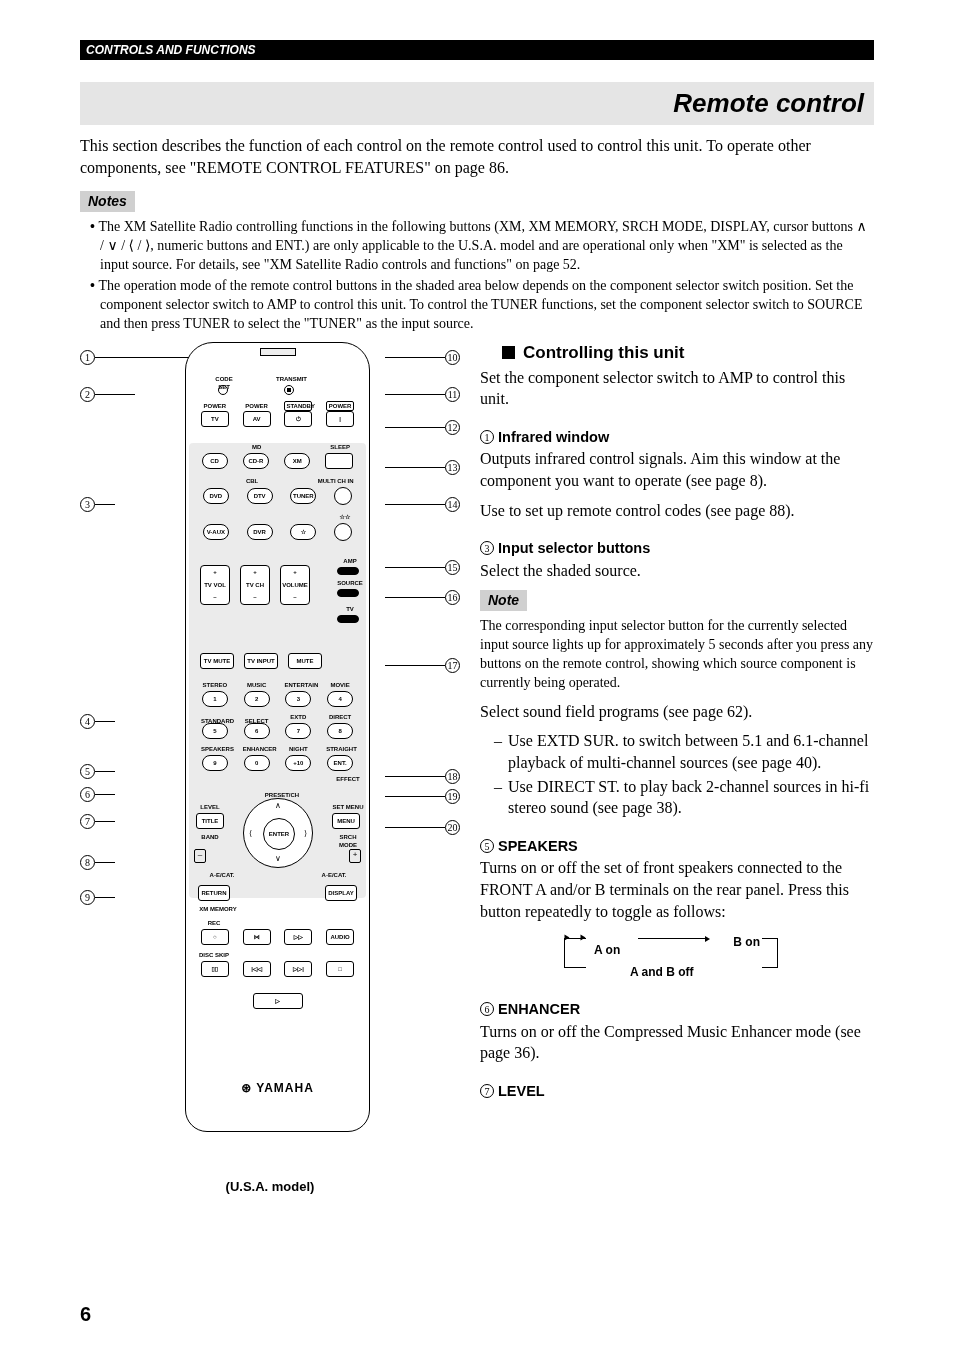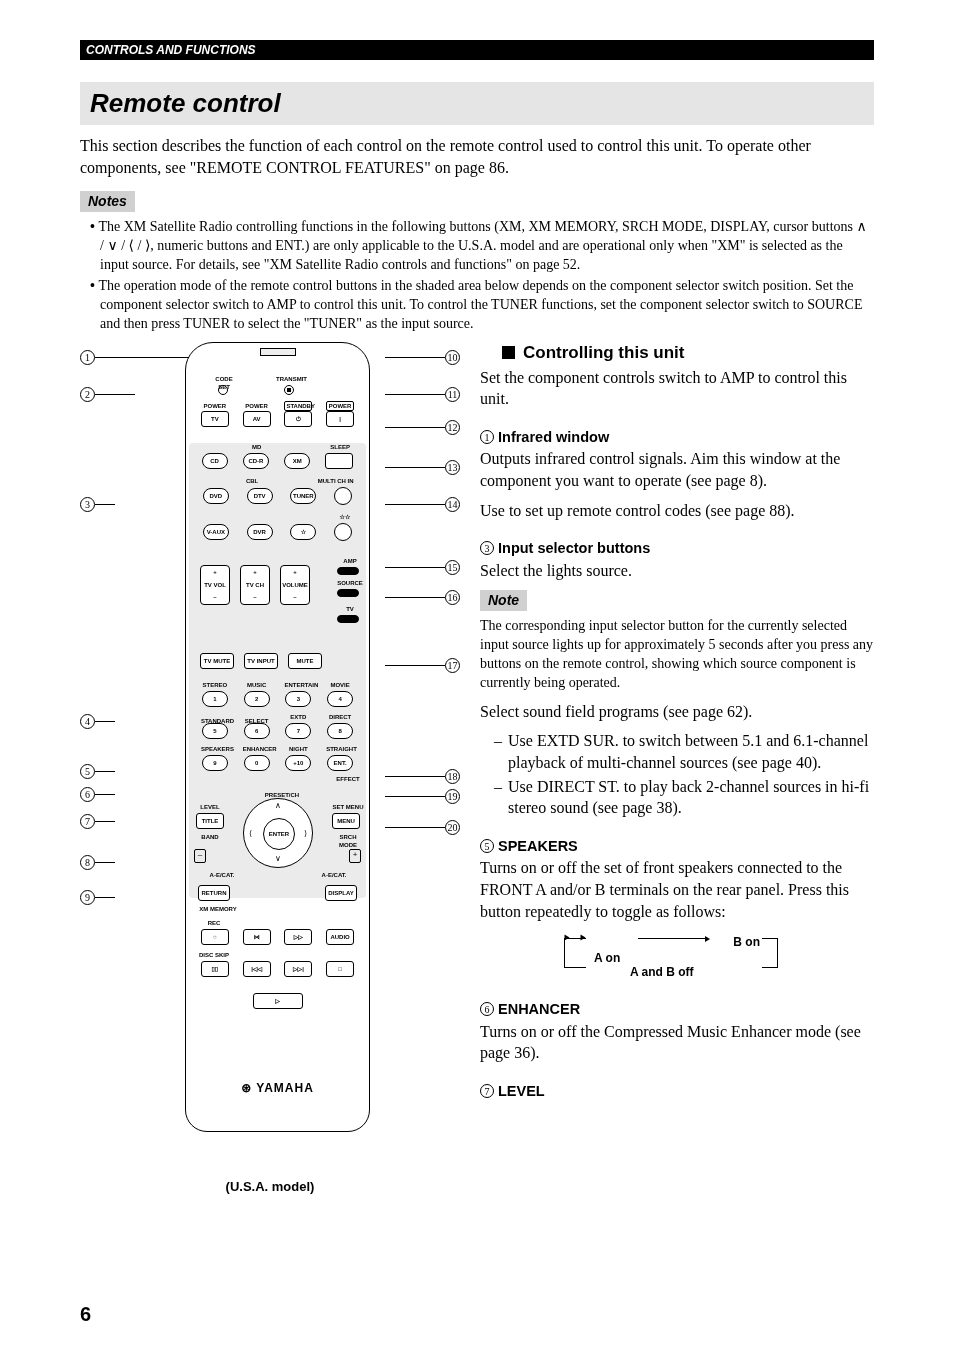--- a/index.html
+++ b/index.html
@@ -27,20 +27,21 @@
   .title-bar {
     background: #e5e5e5;
     padding: 4px 10px;
     margin-bottom: 10px;
   }
   .title-bar h1 {
     font-family: Arial, sans-serif;
     font-style: italic;
     font-weight: bold;
     font-size: 26px;
+    text-align: right;
   }
   .intro {
     margin-bottom: 12px;
   }
   .notes-label {
     display: inline-block;
     background: #d0d0d0;
     font-family: Arial, sans-serif;
     font-weight: bold;
     font-style: italic;
@@ -170,21 +171,21 @@
   .note-block p { font-size:14px; }
   .toggle-diagram {
     margin: 12px auto 12px 70px;
     font-family: Arial, sans-serif;
     font-weight:bold;
     font-size: 12px;
     position:relative;
     width: 230px;
     height: 48px;
   }
-  .toggle-diagram .a { position:absolute; left:44px; top:16px;}
+  .toggle-diagram .a { position:absolute; left:44px; top:8px;}
   .toggle-diagram .b { position:absolute; right:20px; top:0;}
   .toggle-diagram .ab { position:absolute; left:80px; top:30px;}
   .toggle-diagram .arr1 { position:absolute; left:88px; top:4px; width:68px; border-top:1px solid #000;}
   .toggle-diagram .arr1::after{content:"";position:absolute;right:-4px;top:-3px;border-left:5px solid #000;border-top:3px solid transparent;border-bottom:3px solid transparent;}
   .toggle-diagram .lbrk { position:absolute; left:14px; top:4px; width:22px; height:30px; border:1px solid #000; border-right:none; border-top-left-radius:0; }
   .toggle-diagram .lbrk::before{content:"";position:absolute;top:-3px;left:18px;border-left:3px solid transparent;border-right:3px solid transparent;border-bottom:5px solid #000;transform:rotate(90deg);left:-1px;top:-4px;}
   .toggle-diagram .larrtop{position:absolute;left:14px;top:-2px;border-bottom:5px solid #000;border-left:3px solid transparent;border-right:3px solid transparent; transform:rotate(90deg); left:30px; top:1px;}
   .toggle-diagram .rbrk { position:absolute; right:2px; top:4px; width:16px; height:30px; border:1px solid #000; border-left:none; }
   .page-num {
     position:absolute; bottom: 20px; left: 80px;
@@ -473,29 +474,29 @@
         </div>
 
         <div class="brand">YAMAHA</div>
       </div>
     </div>
     <div class="caption">(U.S.A. model)</div>
   </div>
 
   <div class="right-col">
     <div class="sec-head"><span class="sq"></span><span>Controlling this unit</span></div>
-    <p>Set the component controls switch to AMP to control this unit.</p>
+    <p>Set the component selector switch to AMP to control this unit.</p>
 
     <div class="item-head"><span class="cnum">1</span><span>Infrared window</span></div>
     <p>Outputs infrared control signals. Aim this window at the component you want to operate (see page 8).</p>
 
     <p>Use to set up remote control codes (see page 88).</p>
 
     <div class="item-head"><span class="cnum">3</span><span>Input selector buttons</span></div>
-    <p>Select the lights source.</p>
+    <p>Select the shaded source.</p>
 
     <div class="note-block">
       <div class="notes-label">Note</div>
       <p>The corresponding input selector button for the currently selected input source lights up for approximately 5 seconds after you press any buttons on the remote control, showing which source component is currently being operated.</p>
     </div>
 
     <p>Select sound field programs (see page 62).</p>
     <ul class="sublist">
       <li>Use EXTD SUR. to switch between 5.1 and 6.1-channel playback of multi-channel sources (see page 40).</li>
       <li>Use DIRECT ST. to play back 2-channel sources in hi-fi stereo sound (see page 38).</li>

